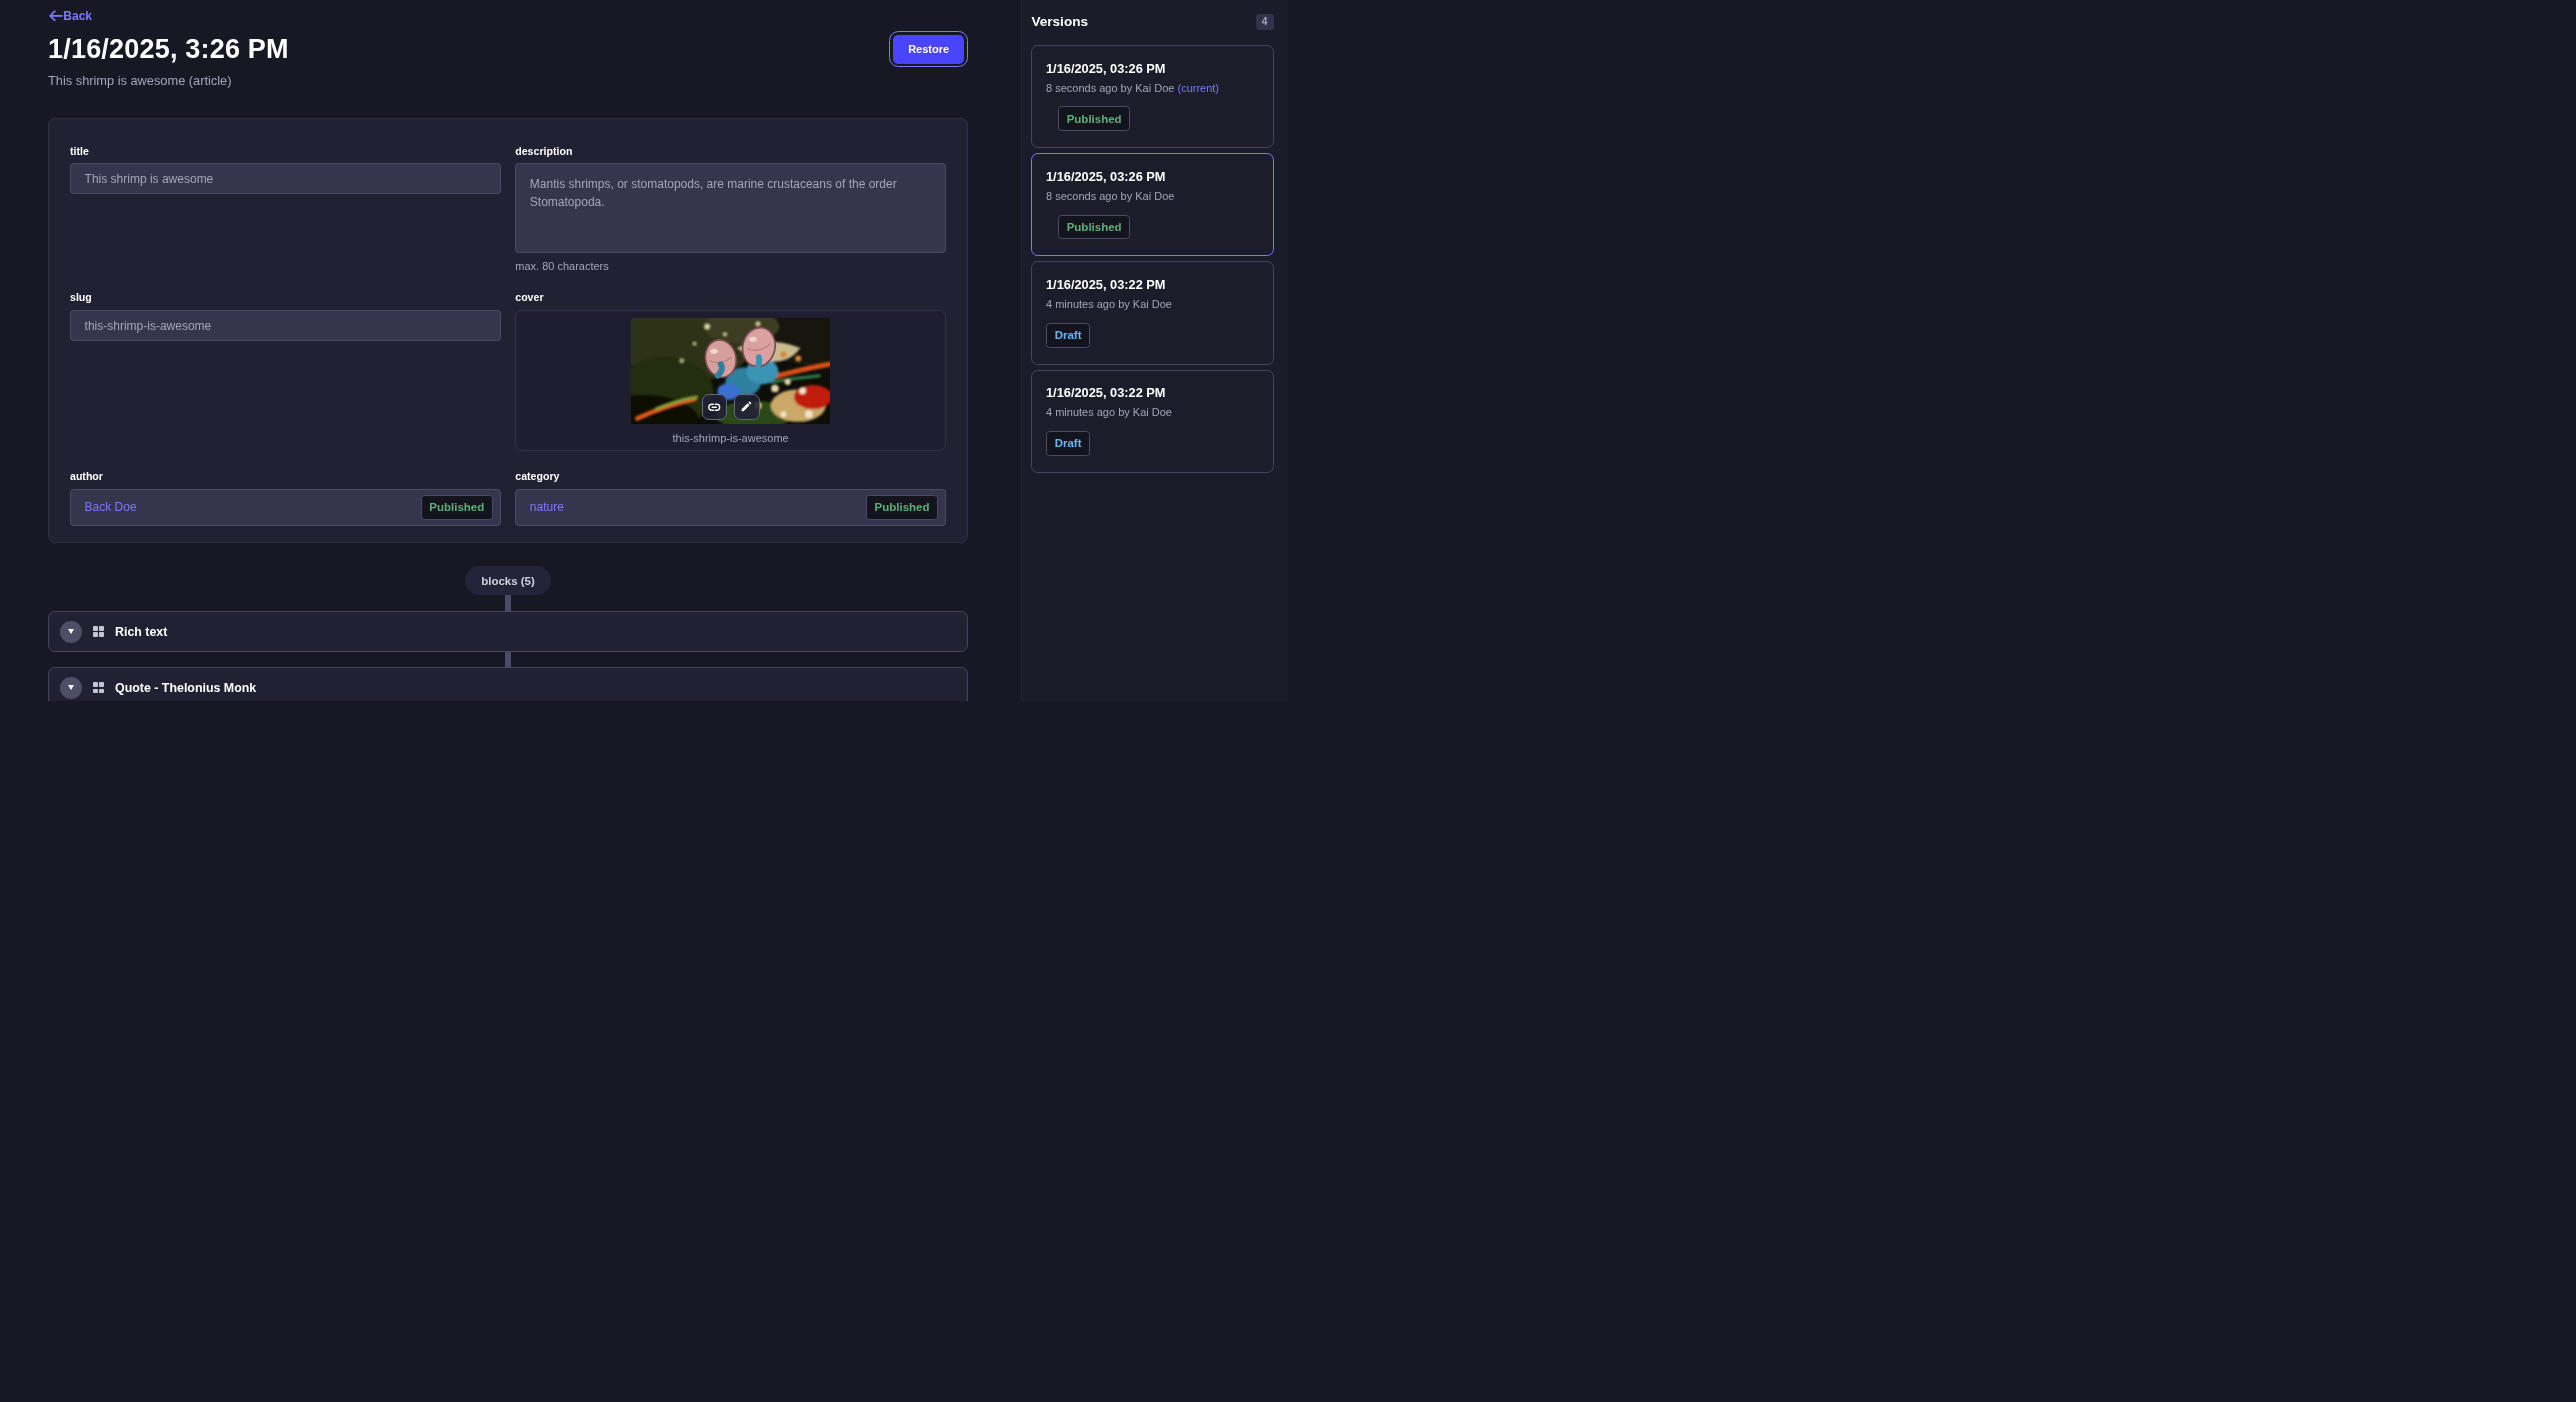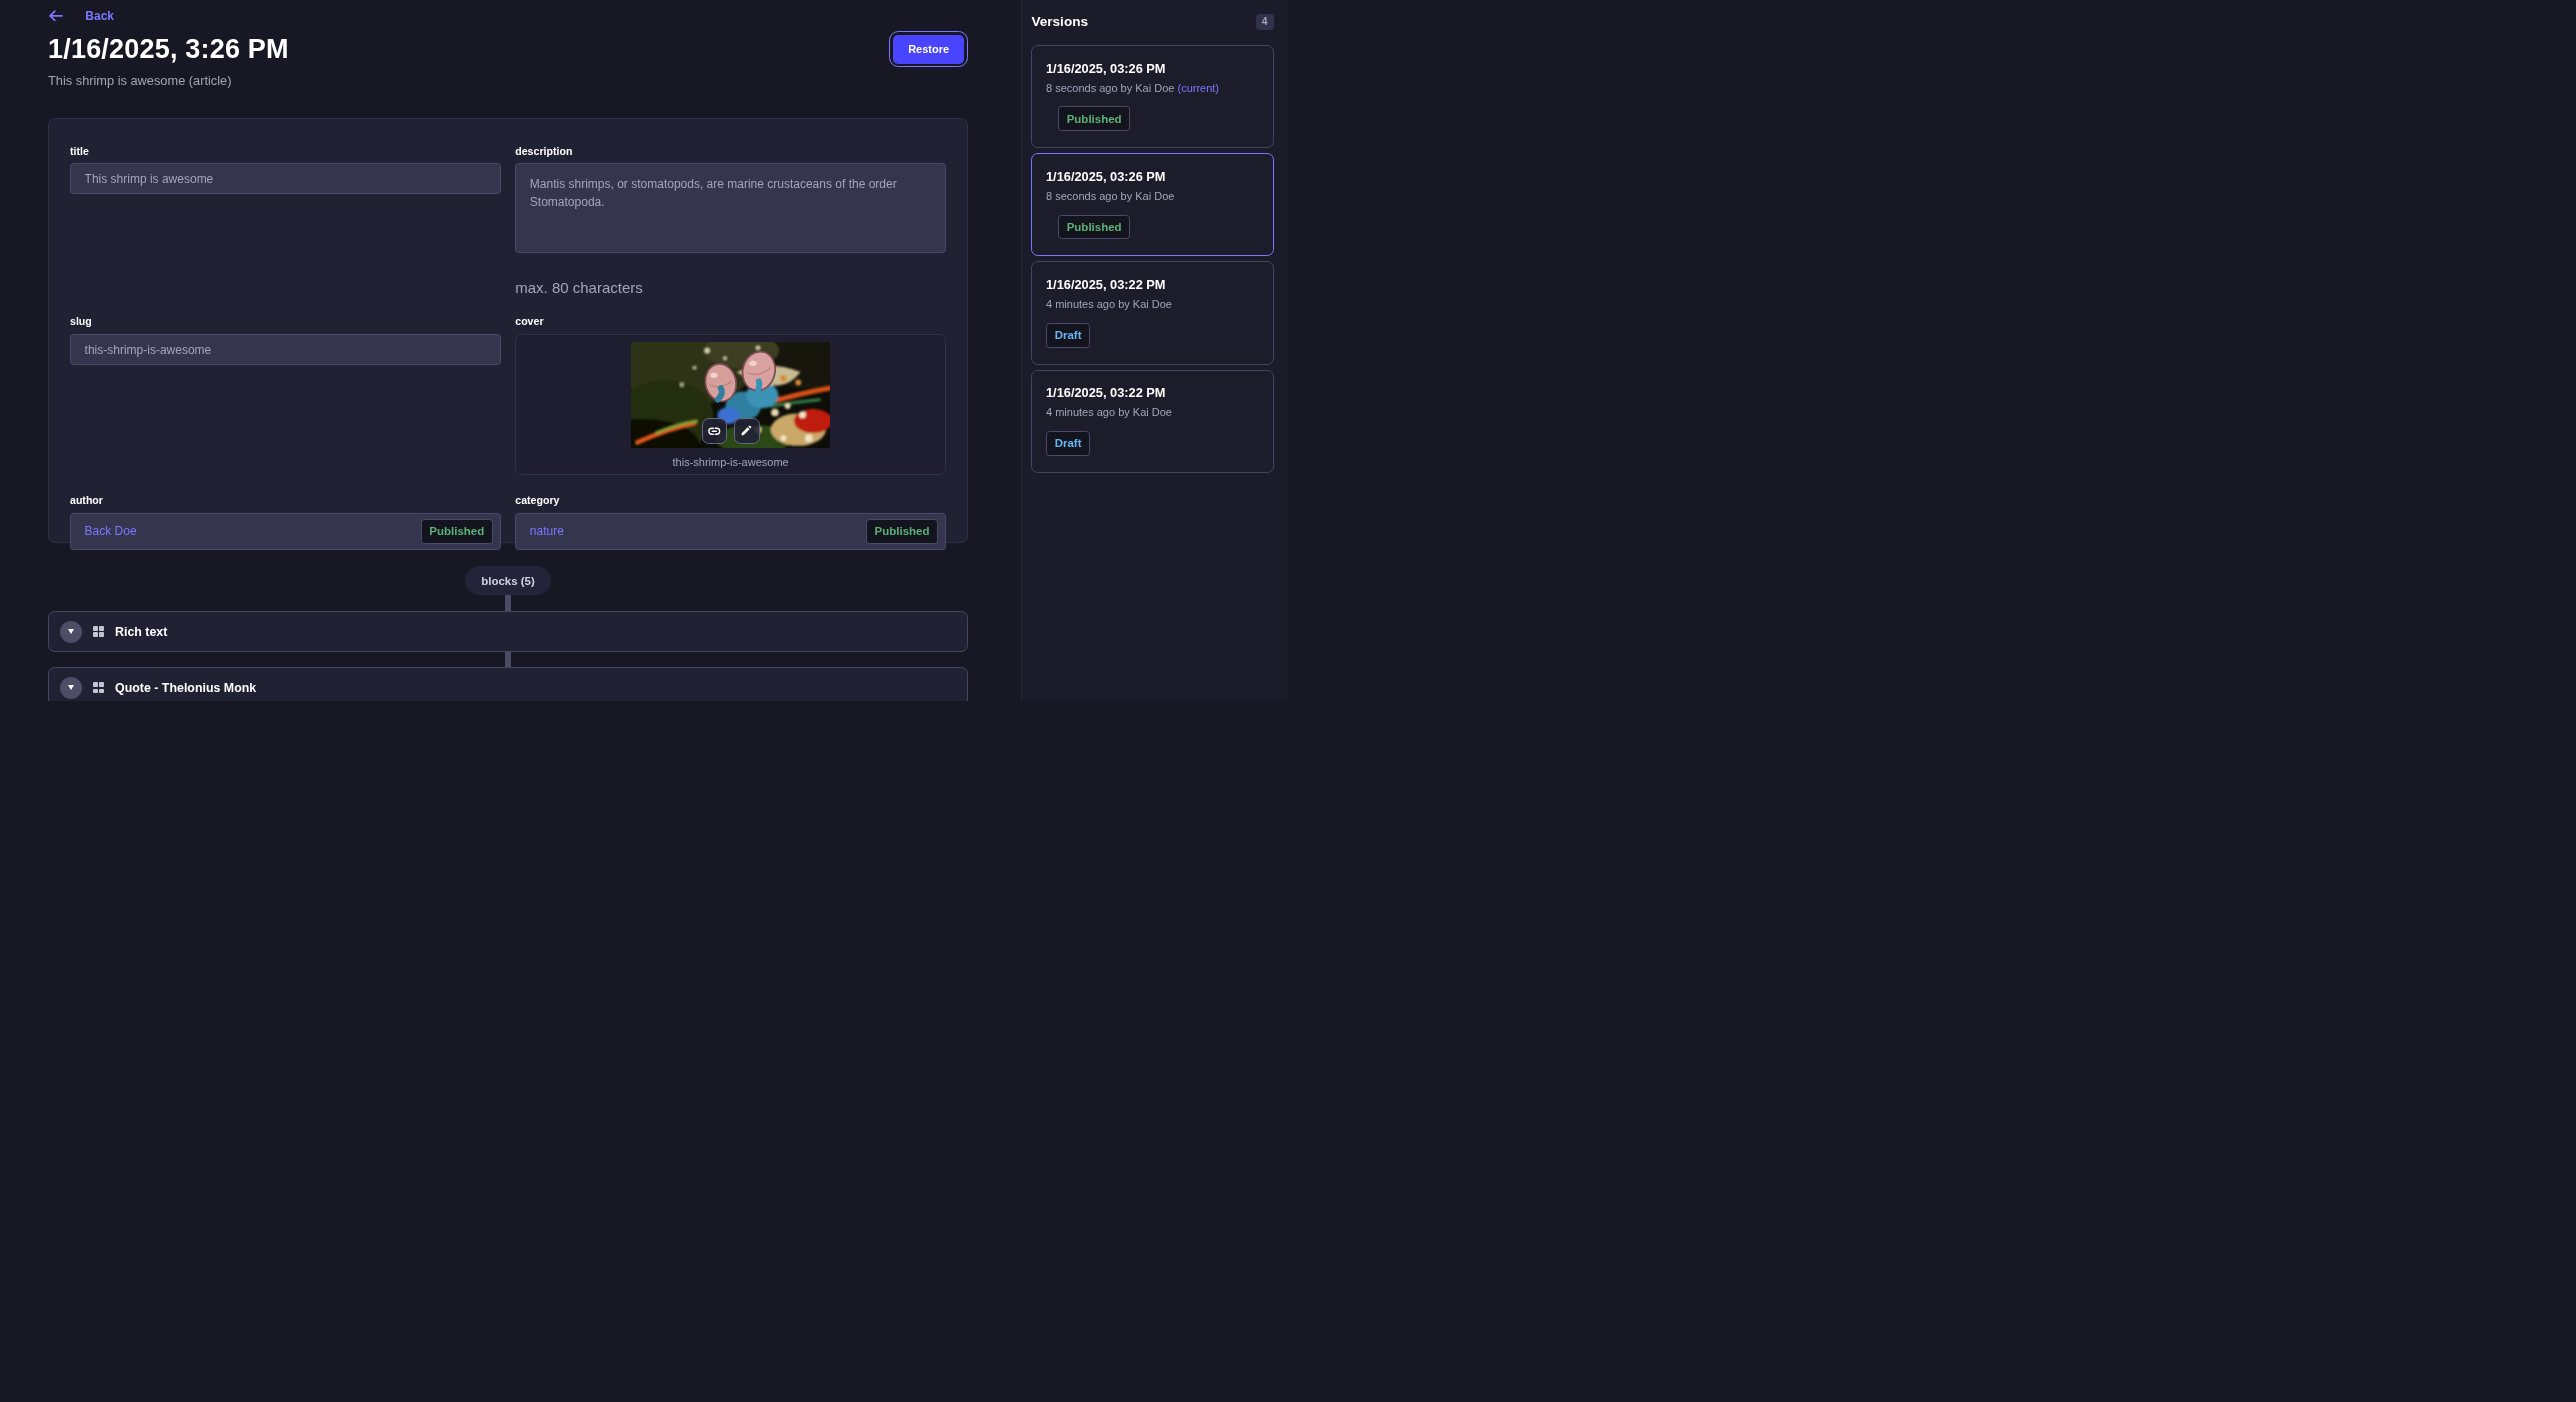--- a/index.html
+++ b/index.html
@@ -7,21 +7,21 @@
   body {
     background:#181825;
     font-family:"Liberation Sans", sans-serif;
     color:#fff;
     overflow:hidden;
     position:relative;
   }
   
   .main { position:absolute; left:0; top:0; width:1021px; height:701px; }
 
-  .back-row { position:absolute; left:48px; top:8.5px; display:flex; align-items:center; gap:22px; cursor:pointer; }
+  .back-row { position:absolute; left:48px; top:8.5px; display:flex; align-items:center; gap:0; cursor:pointer; }
   .back-row svg { display:block; }
   .back-label { color:#7b79ff; font-size:12px; font-weight:600; }
 
   .page-title { position:absolute; left:48px; top:34px; font-size:27px; font-weight:700; letter-spacing:0.2px; color:#ffffff; }
   .page-subtitle { position:absolute; left:48px; top:73px; font-size:12.8px; color:#a5a5ba; }
 
   .restore-ring { position:absolute; right:53px; top:31px; border:1.7px solid #7b79ff; border-radius:9.4px; padding:2.6px; }
   .restore-btn { display:block; background:#4945ff; color:#fff; border:none; border-radius:5.1px;
                  height:29px; padding:0 15.3px; font-size:11px; font-weight:700; font-family:inherit; cursor:pointer; }
 
@@ -30,21 +30,21 @@
                background:#212134; border:0.9px solid #2e2e48; border-radius:6.8px;
                padding:25.6px 21px 21px 21px;
                display:grid; grid-template-columns:1fr 1fr; column-gap:14.5px; row-gap:19px;
                align-items:start; }
   .field-label { display:block; font-size:10.6px; font-weight:700; color:#ffffff; margin-bottom:6.8px; }
   .text-input { width:100%; height:31px; background:#35354e; border:0.9px solid #4a4a6a; border-radius:3.4px;
                 color:#a5a5ba; font-size:12px; font-family:inherit; padding:0 13.6px; }
   .text-area { width:100%; height:90px; background:#35354e; border:0.9px solid #4a4a6a; border-radius:3.4px;
                color:#a5a5ba; font-size:12px; font-family:inherit; padding:10.2px 13.6px; line-height:1.55;
                resize:none; }
-  .hint { font-size:15px; color:#a5a5ba; margin-top:23px; }
+  .hint { font-size:11px; color:#a5a5ba; margin-top:4px; }
 
   
   .cover-box { width:100%; height:141px; background:#1e1e30; border:0.9px solid #32324d; border-radius:6.8px;
                display:flex; flex-direction:column; align-items:center; }
   .cover-img-wrap { position:relative; width:199px; height:106px; margin-top:6.8px; }
   .cover-img-wrap svg.shrimp { display:block; width:199px; height:106px; border-radius:1.7px; }
   .img-actions { position:absolute; left:50%; bottom:4.3px; transform:translateX(-50%); display:flex; gap:6.8px; }
   .img-action-btn { width:25.6px; height:25.6px; border-radius:6.8px; background:rgba(33,33,52,.88);
                     border:0.9px solid #666687; display:flex; align-items:center; justify-content:center; cursor:pointer; }
   .cover-caption { font-size:11px; color:#a5a5ba; margin-top:7.7px; }

